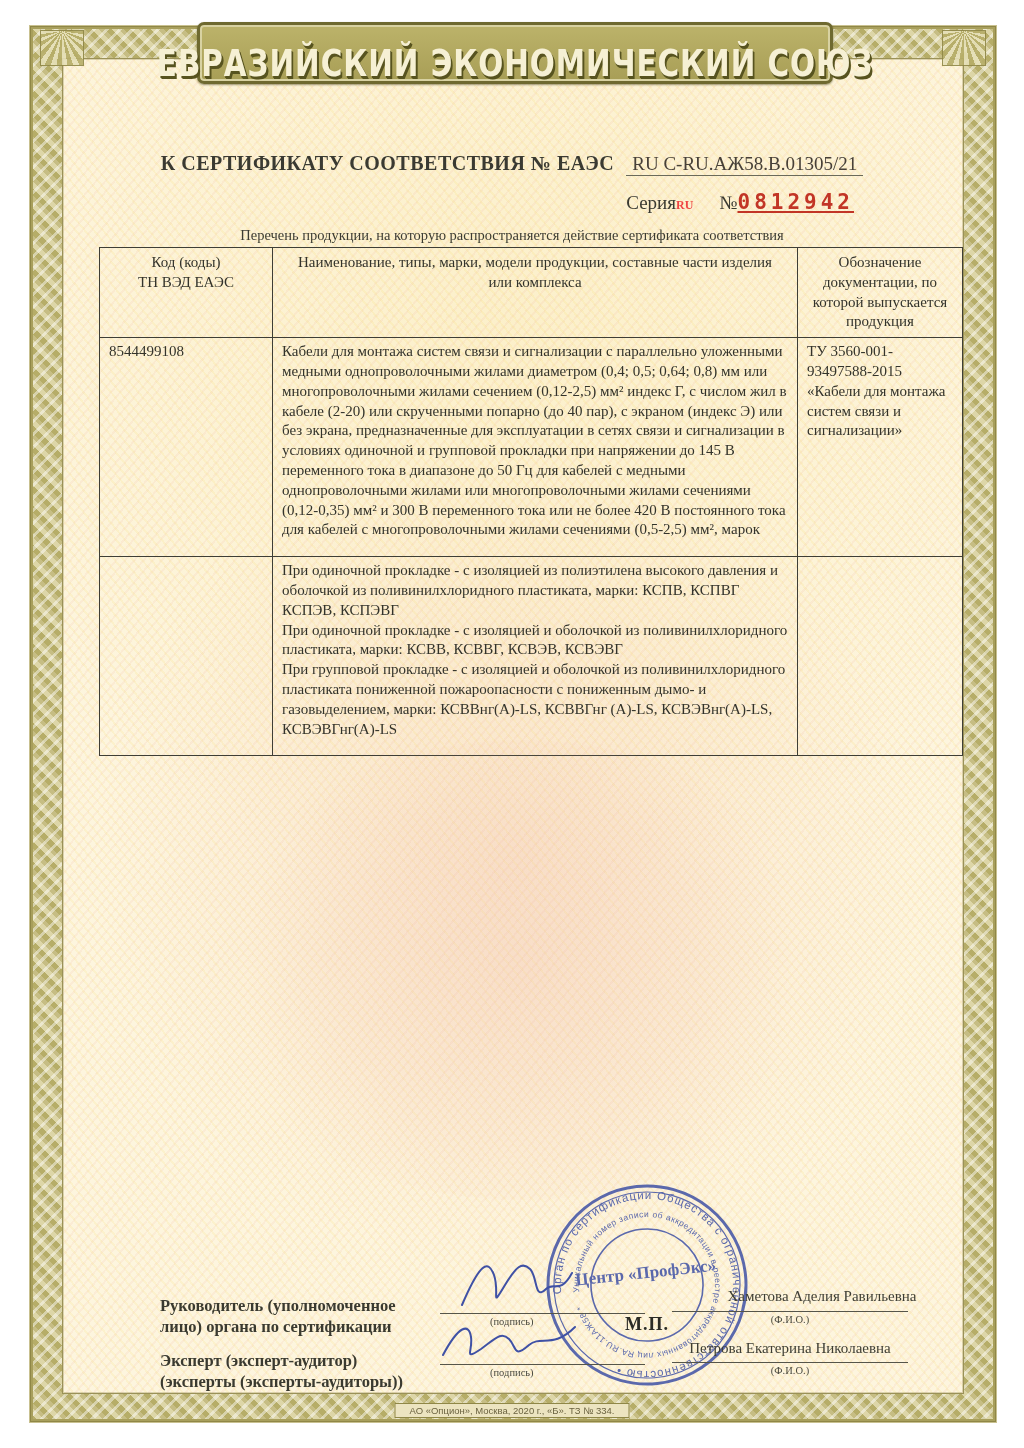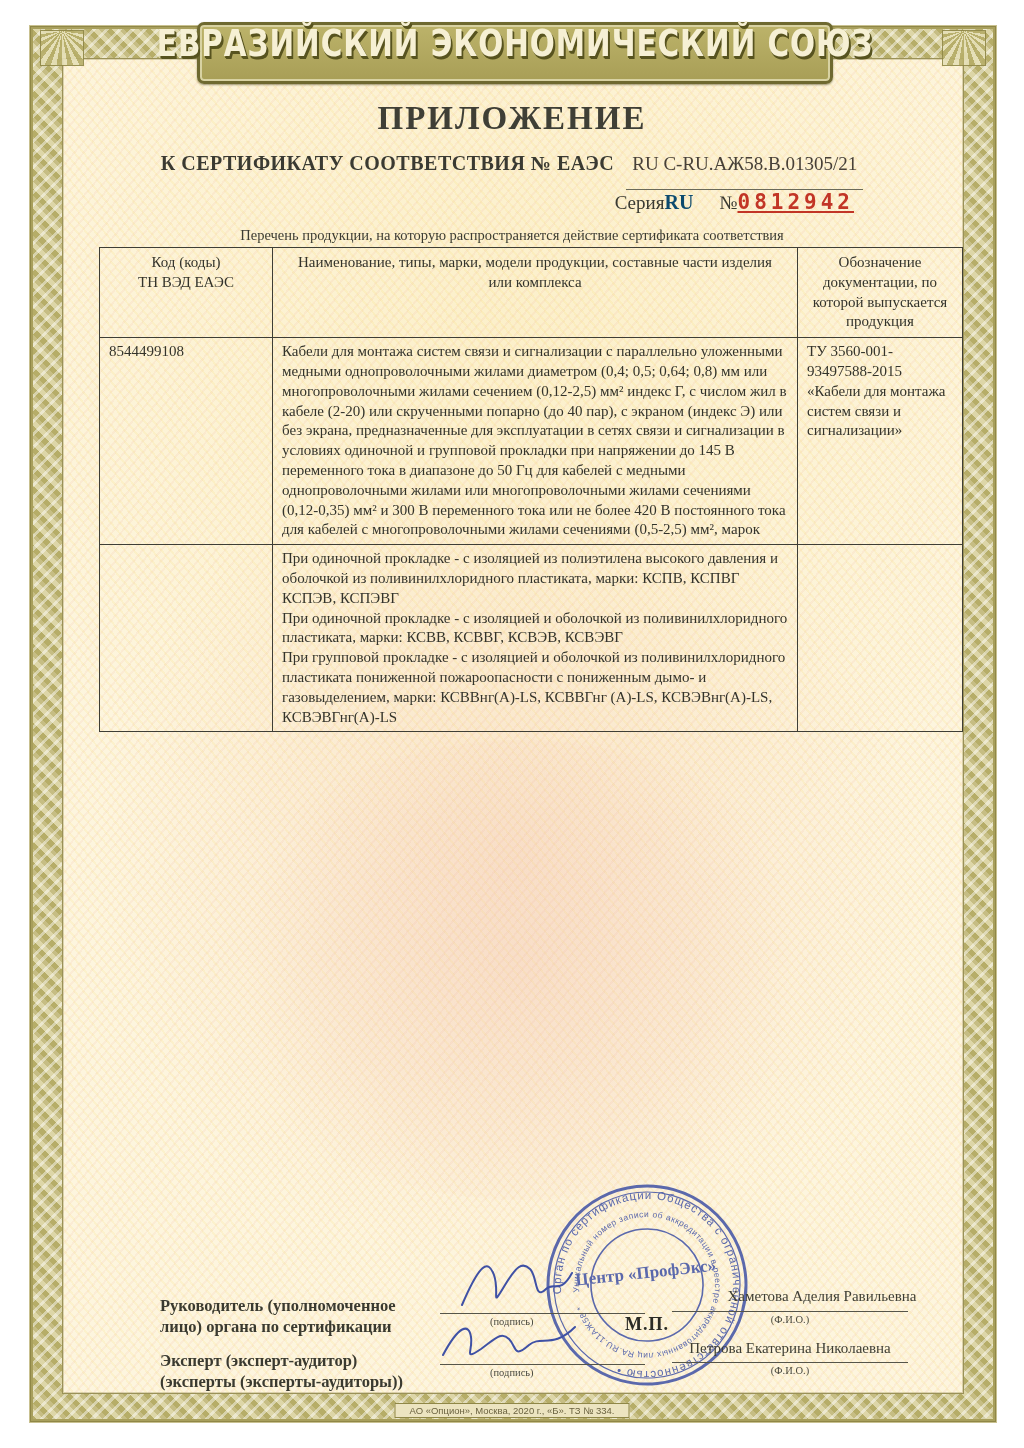--- a/index.html
+++ b/index.html
@@ -26,21 +26,21 @@
       radial-gradient(circle at 50% 20%, rgba(248,225,150,0.28) 0%, rgba(248,225,150,0) 50%);
     border:1px solid #9a9158;
     box-shadow: inset 0 0 0 1px rgba(154,145,88,.35);
   }
   
   .banner{
     position:absolute;left:197px;top:22px;width:630px;height:56px;
     background:linear-gradient(180deg,#bcb36a,#a89e56);
     border:3px solid #6e6930;border-radius:7px;
     box-shadow: inset 0 0 0 2px #d8d2a2, 0 1px 2px rgba(60,55,20,.5);
-    display:flex;align-items:flex-start;justify-content:center;
+    display:flex;align-items:flex-end;justify-content:center;
   }
   .banner-text{
     font-family:"DejaVu Sans", sans-serif;font-weight:bold;font-size:31px;letter-spacing:1px;
     color:#f6f0d4;text-shadow:2px 2px 0 #57531f, 1px 1px 0 #57531f;
     transform:scaleY(1.22) scaleX(.95);white-space:nowrap;
   }
   .corner-fan{
     position:absolute;width:42px;height:34px;top:30px;
     background:
       repeating-conic-gradient(from 180deg at 50% 0%, #b6ad68 0 9deg, #e6e0b8 9deg 18deg);
@@ -48,46 +48,46 @@
   }
   .title{
     position:absolute;left:0;width:100%;top:100px;text-align:center;
     font-size:33px;font-weight:bold;letter-spacing:2px;color:#3f3f36;
   }
   .cert-line{
     position:absolute;left:0;top:152px;width:100%;
     display:flex;justify-content:center;align-items:baseline;gap:12px;
   }
   .cert-line-label{font-size:20px;font-weight:bold;letter-spacing:.5px;color:#3a3a32;white-space:nowrap;}
-  .cert-number{font-size:19px;color:#474038;border-bottom:1.5px solid #6a6a5a;padding:0 6px 14px 6px;white-space:nowrap;}
+  .cert-number{font-size:19px;color:#474038;border-bottom:1.5px solid #6a6a5a;padding:0 6px 0 6px;white-space:nowrap;}
   .series-line{
     position:absolute;top:190px;left:0;width:100%;display:flex;justify-content:flex-end;
     align-items:baseline;padding-right:170px;box-sizing:border-box;
   }
   .series-label{font-size:19px;color:#3a3a32;}
-  .series-value{font-size:20px;font-weight:bold;color:#0c4a6e;font-family:"Liberation Serif",serif;margin-right:26px;}
+  .series-value{font-size:12px;font-weight:bold;color:#ef4444;font-family:"Liberation Serif",serif;margin-right:26px;}
   .num-sign{font-size:19px;color:#3a3a32;}
   .blank-number{
     font-family:"DejaVu Sans Mono", monospace;font-weight:bold;font-size:21px;
     color:#c23526;letter-spacing:4px;text-decoration:underline;
   }
   .subtitle{
     position:absolute;top:227px;left:0;width:100%;text-align:center;
     font-size:14.5px;color:#3c3c33;
   }
   
   table.products{
     position:absolute;left:99px;top:247px;width:863px;border-collapse:collapse;table-layout:fixed;
   }
   table.products th, table.products td{
     border:1.6px solid #3e3e36;vertical-align:top;
     font-size:15px;line-height:1.32;color:#33332b;font-weight:normal;
   }
   table.products th{ text-align:center;padding:5px 8px;white-space:pre-line; }
-  table.products td{ padding:4px 9px 4px 9px; }
+  table.products td{ padding:4px 9px 16px 9px; }
   .col-code{width:173px;}
   .col-name{width:525px;}
   .col-doc{width:165px;}
   td.code-cell{padding-top:3px;}
   .desc-par{margin:0 0 0 0;}
   .row-h1{height:200px;} .row-h2{height:186px;} .row-head{height:66px;}
   
   .watermark{
     position:absolute;left:200px;top:740px;width:640px;height:460px;border-radius:50%;
     background:radial-gradient(circle, rgba(240,185,165,.22) 0%, rgba(240,185,165,.10) 45%, rgba(240,185,165,0) 70%);
@@ -133,21 +133,20 @@
   <div class="border-frame"></div>
   <div class="page-inner"></div>
 
   <div class="corner-fan" style="left:40px;"></div>
   <div class="corner-fan" style="right:38px;"></div>
 
   <div class="banner">
     <span class="banner-text">ЕВРАЗИЙСКИЙ ЭКОНОМИЧЕСКИЙ СОЮЗ</span>
   </div>
 
-  <div class="title">ПРИЛОЖЕНИЕ</div>
 
   <div class="cert-line">
     <span class="cert-line-label">К СЕРТИФИКАТУ СООТВЕТСТВИЯ № ЕАЭС</span>
     <span class="cert-number">RU С-RU.АЖ58.В.01305/21</span>
   </div>
 
   <div class="series-line">
     <span class="series-label">Серия</span>
     <span class="series-value">RU</span>
     <span class="num-sign">№</span>

